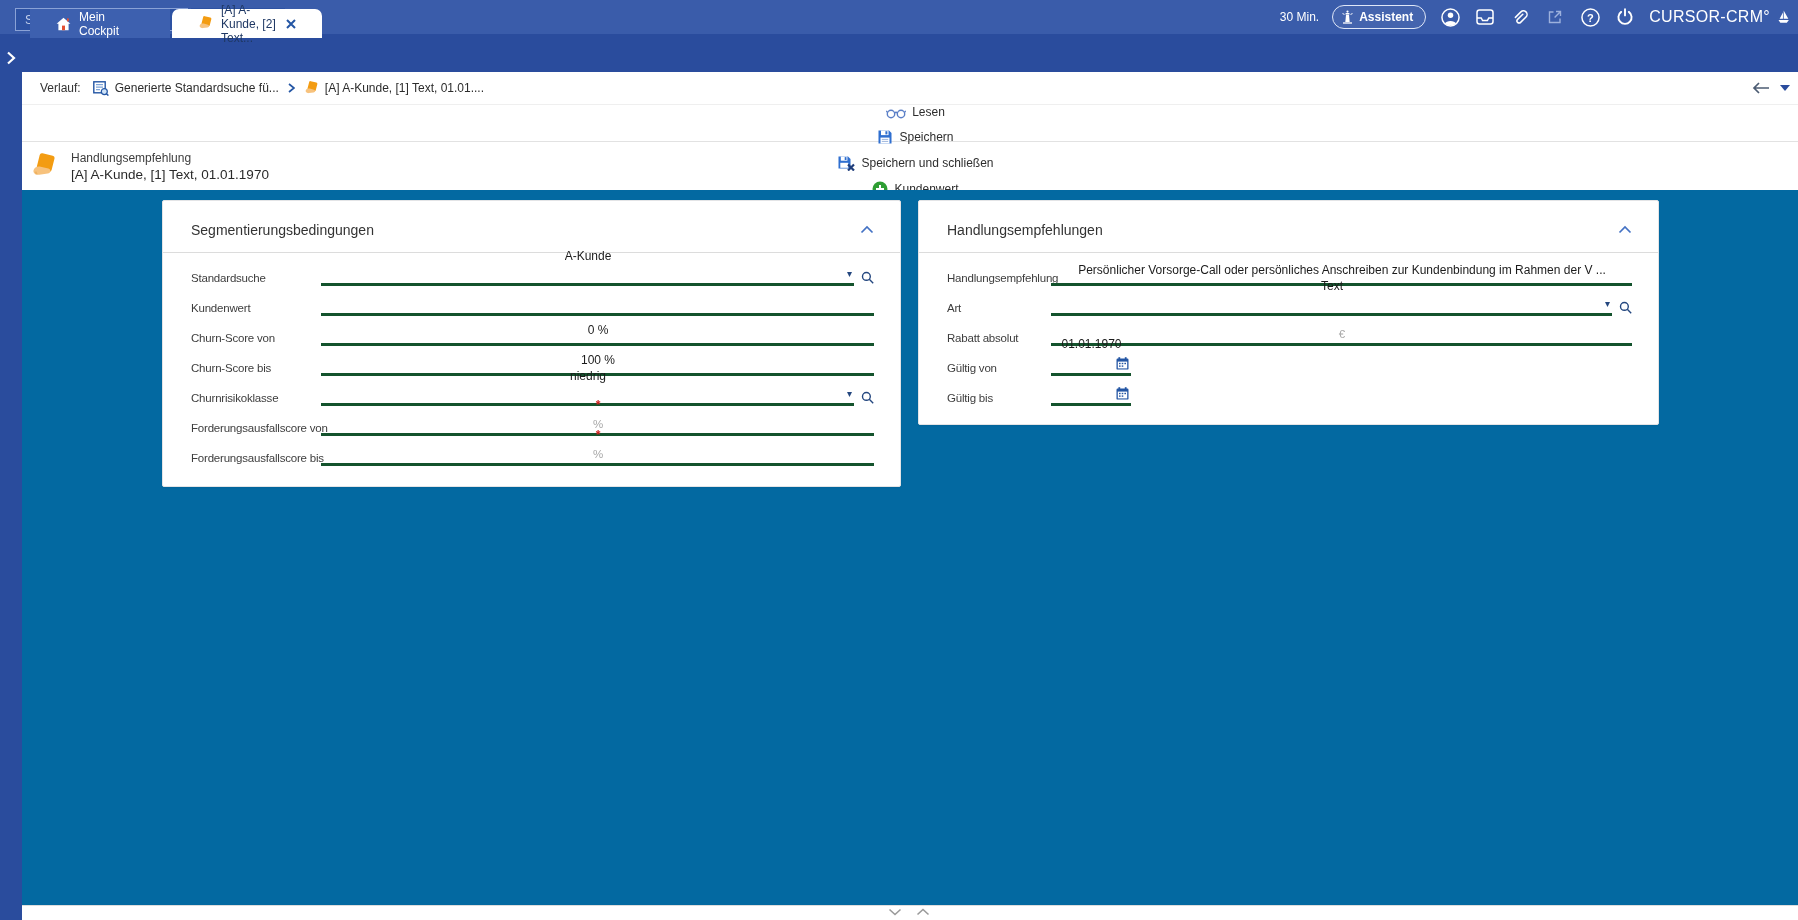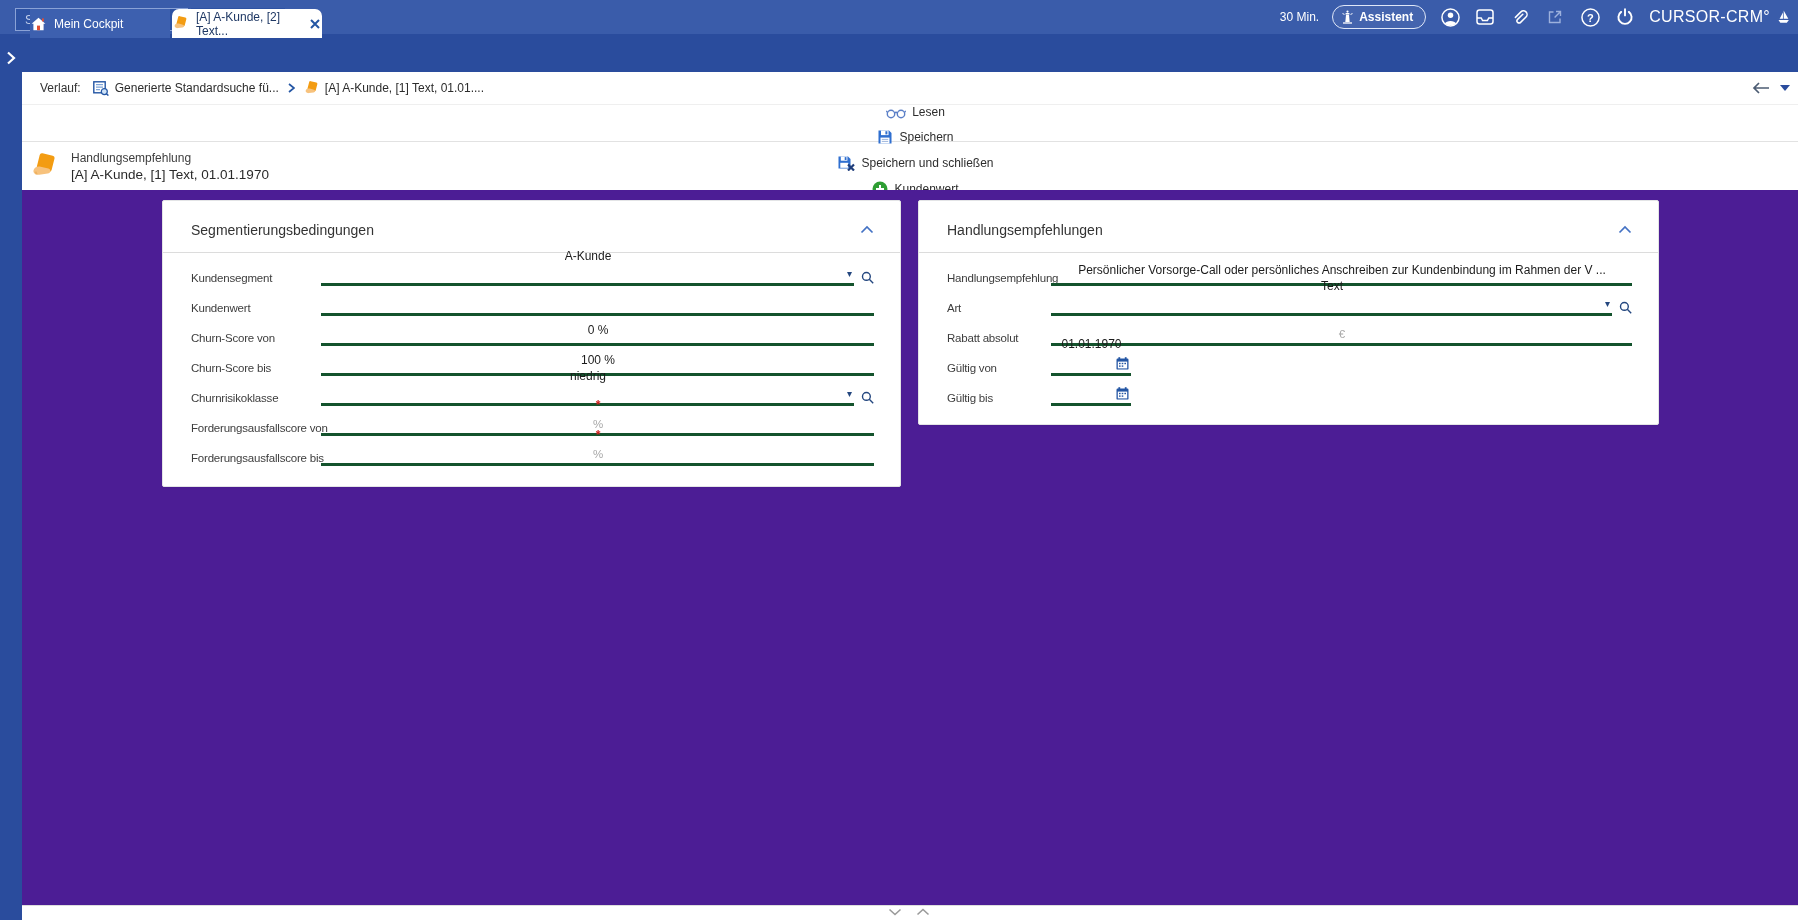--- a/index.html
+++ b/index.html
@@ -17,21 +17,21 @@
   .tright { position:absolute; right:8px; top:0; height:34px; display:flex; align-items:center; gap:13px; }
   .timer { color:#fff; font-size:12px; }
   .assist { height:24px; border:1.5px solid #dfe7f8; border-radius:13px; background:rgba(255,255,255,0.05); color:#fff; font-size:12px; font-weight:bold; display:flex; align-items:center; gap:6px; padding:0 12px 0 9px; }
   .tb-ico { width:22px; height:22px; display:flex; align-items:center; justify-content:center; }
   .brand { color:#fff; font-size:16px; font-weight:normal; letter-spacing:.3px; }
 
   
   .tabstrip { position:absolute; left:0; top:34px; width:1798px; height:38px; background:#2a4c9d; }
   .leftrail { position:absolute; left:0; top:34px; width:22px; height:886px; background:#2a4c9d; }
   .railchev { position:absolute; left:3px; top:16px; width:16px; height:16px; }
-  .tab { position:absolute; top:9px; height:29px; display:flex; align-items:center; gap:8px; font-size:12px; padding:0 1px; }
+  .tab { position:absolute; top:9px; height:29px; display:flex; align-items:center; gap:8px; font-size:12px; padding:0 26px; }
   .tab-home { left:30px; width:140px; background:#3d60af; color:#fff; }
   .tab-active { left:172px; width:150px; background:#fff; color:#1f3864; border-radius:7px 7px 0 0; }
   .tab-close { margin-left:auto; width:13px; height:13px; display:flex; align-items:center; justify-content:center; }
 
   
   .content { position:absolute; left:22px; top:72px; width:1776px; height:848px; background:#fff; }
 
   .crumbrow { position:absolute; left:0; top:0; width:100%; height:32px; display:flex; align-items:center; padding-left:18px; font-size:12px; color:#333; }
   .crumb-item { display:flex; align-items:center; gap:6px; color:#2c2c2c; }
   .crumb-sep { margin:0 9px; }
@@ -44,21 +44,21 @@
   .t-dd { font-size:9px; color:#9a9a9a; margin-left:-5px; }
   .t-right { margin-left:auto; display:flex; align-items:center; gap:9px; padding-right:10px; }
   .qbadge { width:40px; height:17px; background:#fde047; border-radius:8px; color:#3c2f00; font-size:11.5px; font-weight:bold; display:flex; align-items:center; justify-content:center;text-align:center; }
   .pager { font-size:12.5px; color:#333; margin:0 4px; }
   .star { font-family:"DejaVu Sans",sans-serif; font-size:17px; color:#1565c0; line-height:1; }
 
   .headrow { position:absolute; left:0; top:70px; width:100%; height:48px; display:flex; align-items:center; gap:13px; padding-left:8px; }
   .head-type { font-size:12px; color:#3d3d3d; }
   .head-title { font-size:13.5px; color:#2a2a2a; margin-top:2px; }
 
-  .bodyarea { position:absolute; left:0; top:118px; width:100%; height:715px; background:#4c1d95; }
+  .bodyarea { position:absolute; left:0; top:118px; width:100%; height:715px; background:#0369a1; }
   .bottomstrip { position:absolute; left:0; bottom:0; width:100%; height:15px; background:#fff; border-top:1px solid #ddd; }
   .bchevs { position:absolute; left:866px; top:2px; display:flex; gap:14px; }
 
   
   .card { position:absolute; background:#fff; border:1px solid #e3e4e6; border-radius:2px; box-shadow:0 1px 2px rgba(0,0,0,.05); }
   .card-left  { left:140px; top:10px; width:739px; height:287px; }
   .card-right { left:896px; top:10px; width:741px; height:225px; }
   .card-head { height:52px; display:flex; align-items:center; padding:6px 26px 0 28px; border-bottom:1px solid #dcdcdc; }
   .card-title { font-size:14px; color:#333; }
   .card-chev { margin-left:auto; width:14px; height:9px; }
@@ -391,21 +391,21 @@
       <div class="card-head">
         <span class="card-title">Segmentierungsbedingungen</span>
         <button class="card-chev">
           <svg width="14" height="9" viewBox="0 0 14 9">
               <path d="M1.5 7.5 L7 2 L12.5 7.5" fill="none" stroke="#4472c4" stroke-width="1.7"></path>
             </svg>
         </button>
       </div>
       <div class="fields" id="fields-left">
           <div class="frow">
-    <span class="f-label">Kundensegment</span>
+    <span class="f-label">Standardsuche</span>
     <span class="f-wrap">
 
       <span class="f-value">A-Kunde</span>
       <span class="f-ph"></span>
       <span class="f-dd">▾</span>
 
     </span>
     <span class="f-lens">
       <svg width="13" height="13" viewBox="0 0 13 13">
                 <circle cx="5.4" cy="5.4" r="3.9" fill="none" stroke="#24477f" stroke-width="1.4"></circle>

